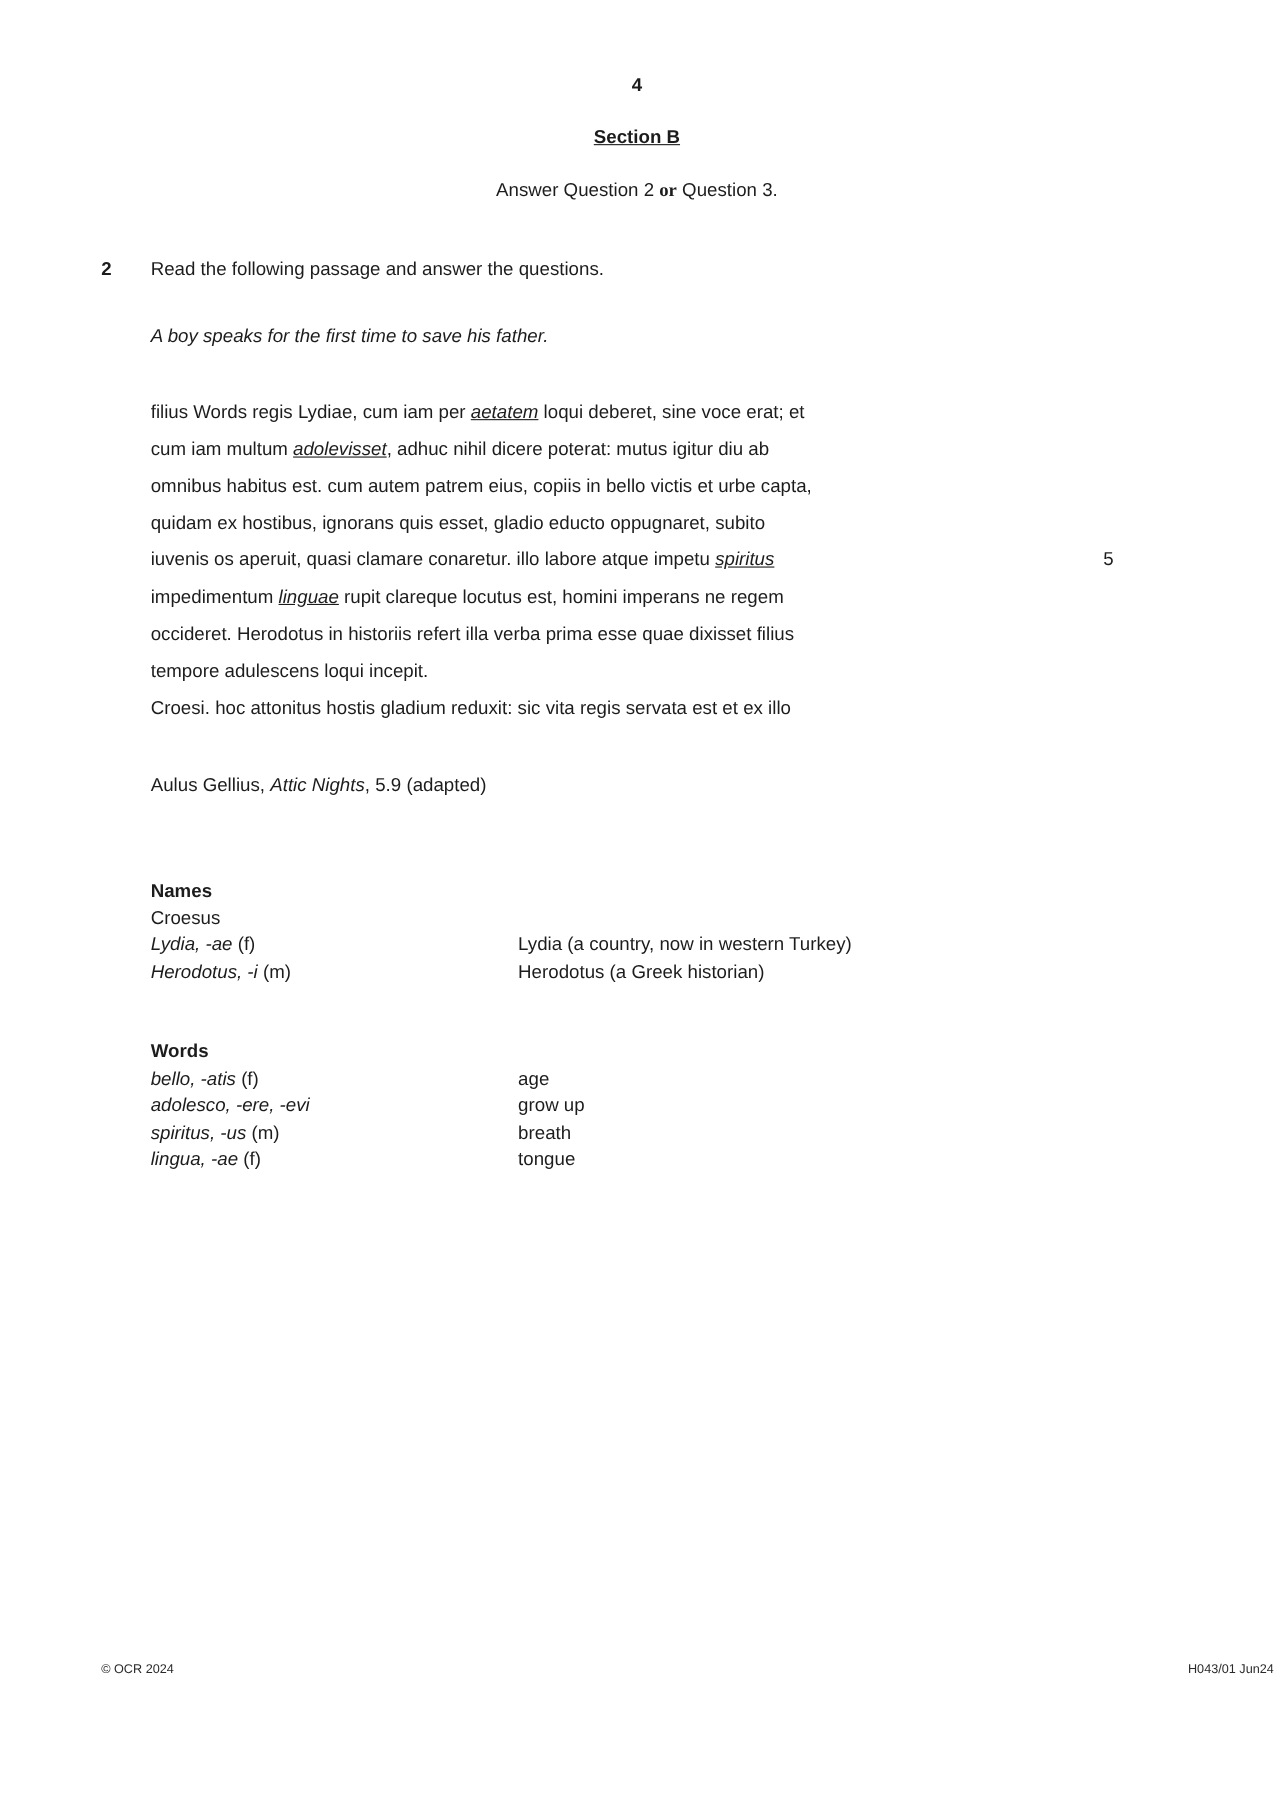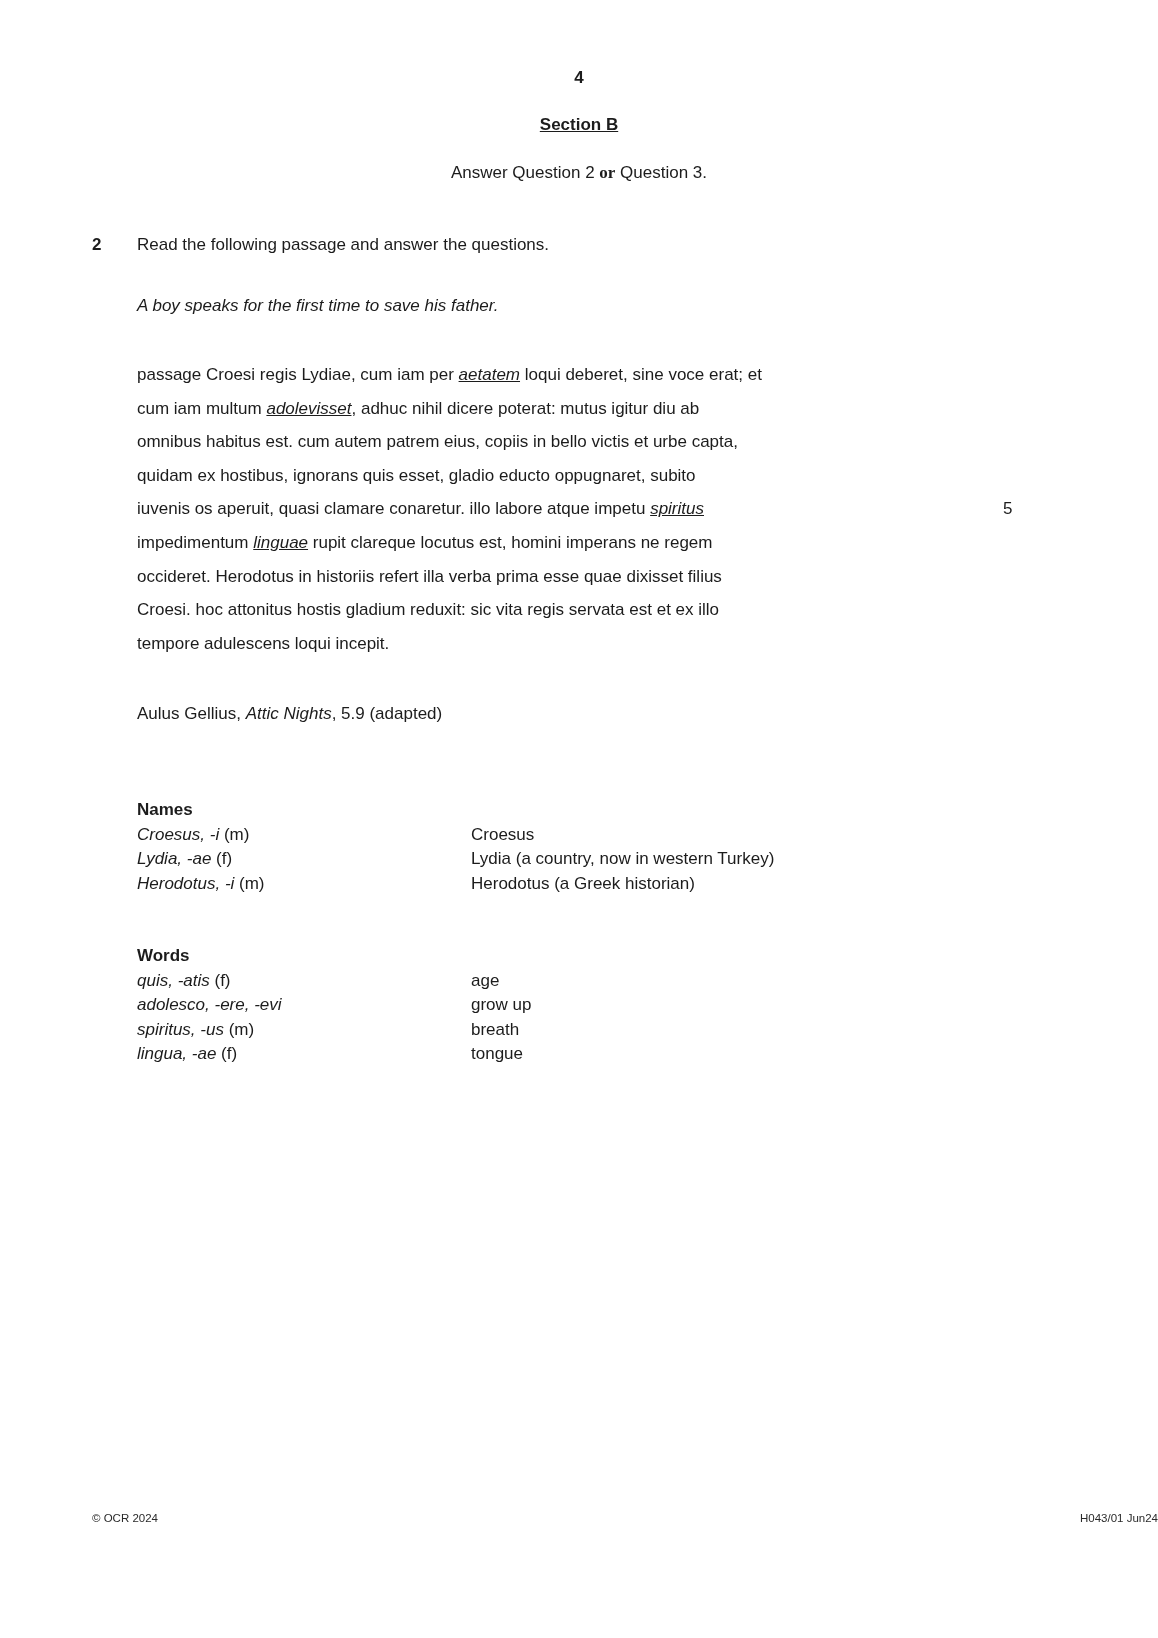--- a/index.html
+++ b/index.html
@@ -98,54 +98,53 @@
   <div class="abs instruction"><span>Answer Question 2 </span><span class="b">or</span><span> Question 3.</span></div>
 
   <div class="abs question-line">
     <div class="question-number">2</div>
     <div>Read the following passage and answer the questions.</div>
   </div>
 
   <div class="abs passage-intro">A boy speaks for the first time to save his father.</div>
 
   <div class="abs passage">
-    <div class="pline"><span>passage Croesi regis Lydiae, cum iam per </span><span class="u">aetatem</span><span> loqui deberet, sine voce erat; et</span></div>
+    <div class="pline"><span>filius Words regis Lydiae, cum iam per </span><span class="u">aetatem</span><span> loqui deberet, sine voce erat; et</span></div>
     <div class="pline"><span>cum iam multum </span><span class="u">adolevisset</span><span>, adhuc nihil dicere poterat: mutus igitur diu ab</span></div>
     <div class="pline"><span>omnibus habitus est. cum autem patrem eius, copiis in bello victis et urbe capta,</span></div>
     <div class="pline"><span>quidam ex hostibus, ignorans quis esset, gladio educto oppugnaret, subito</span></div>
     <div class="pline"><span>iuvenis os aperuit, quasi clamare conaretur. illo labore atque impetu </span><span class="u">spiritus</span></div>
     <div class="pline"><span>impedimentum </span><span class="u">linguae</span><span> rupit clareque locutus est, homini imperans ne regem</span></div>
     <div class="pline"><span>occideret. Herodotus in historiis refert illa verba prima esse quae dixisset filius</span></div>
+    <div class="pline"><span>tempore adulescens loqui incepit.</span></div>
     <div class="pline"><span>Croesi. hoc attonitus hostis gladium reduxit: sic vita regis servata est et ex illo</span></div>
-    <div class="pline"><span>tempore adulescens loqui incepit.</span></div>
     <div class="line-number">5</div>
   </div>
 
   <div class="abs attribution"><span>Aulus Gellius, </span><span class="i">Attic Nights</span><span>, 5.9 (adapted)</span></div>
 
   <div class="abs glossary glossary-names">
     <div class="glossary-heading">Names</div>
     <div class="glossary-row">
-      <div class="glossary-latin"><span class="i">Croesus, -i</span><span> (m)</span></div>
       <div class="glossary-english">Croesus</div>
     </div>
     <div class="glossary-row">
       <div class="glossary-latin"><span class="i">Lydia, -ae</span><span> (f)</span></div>
       <div class="glossary-english">Lydia (a country, now in western Turkey)</div>
     </div>
     <div class="glossary-row">
       <div class="glossary-latin"><span class="i">Herodotus, -i</span><span> (m)</span></div>
       <div class="glossary-english">Herodotus (a Greek historian)</div>
     </div>
   </div>
 
   <div class="abs glossary glossary-words">
     <div class="glossary-heading">Words</div>
     <div class="glossary-row">
-      <div class="glossary-latin"><span class="i">quis, -atis</span><span> (f)</span></div>
+      <div class="glossary-latin"><span class="i">bello, -atis</span><span> (f)</span></div>
       <div class="glossary-english">age</div>
     </div>
     <div class="glossary-row">
       <div class="glossary-latin"><span class="i">adolesco, -ere, -evi</span></div>
       <div class="glossary-english">grow up</div>
     </div>
     <div class="glossary-row">
       <div class="glossary-latin"><span class="i">spiritus, -us</span><span> (m)</span></div>
       <div class="glossary-english">breath</div>
     </div>

